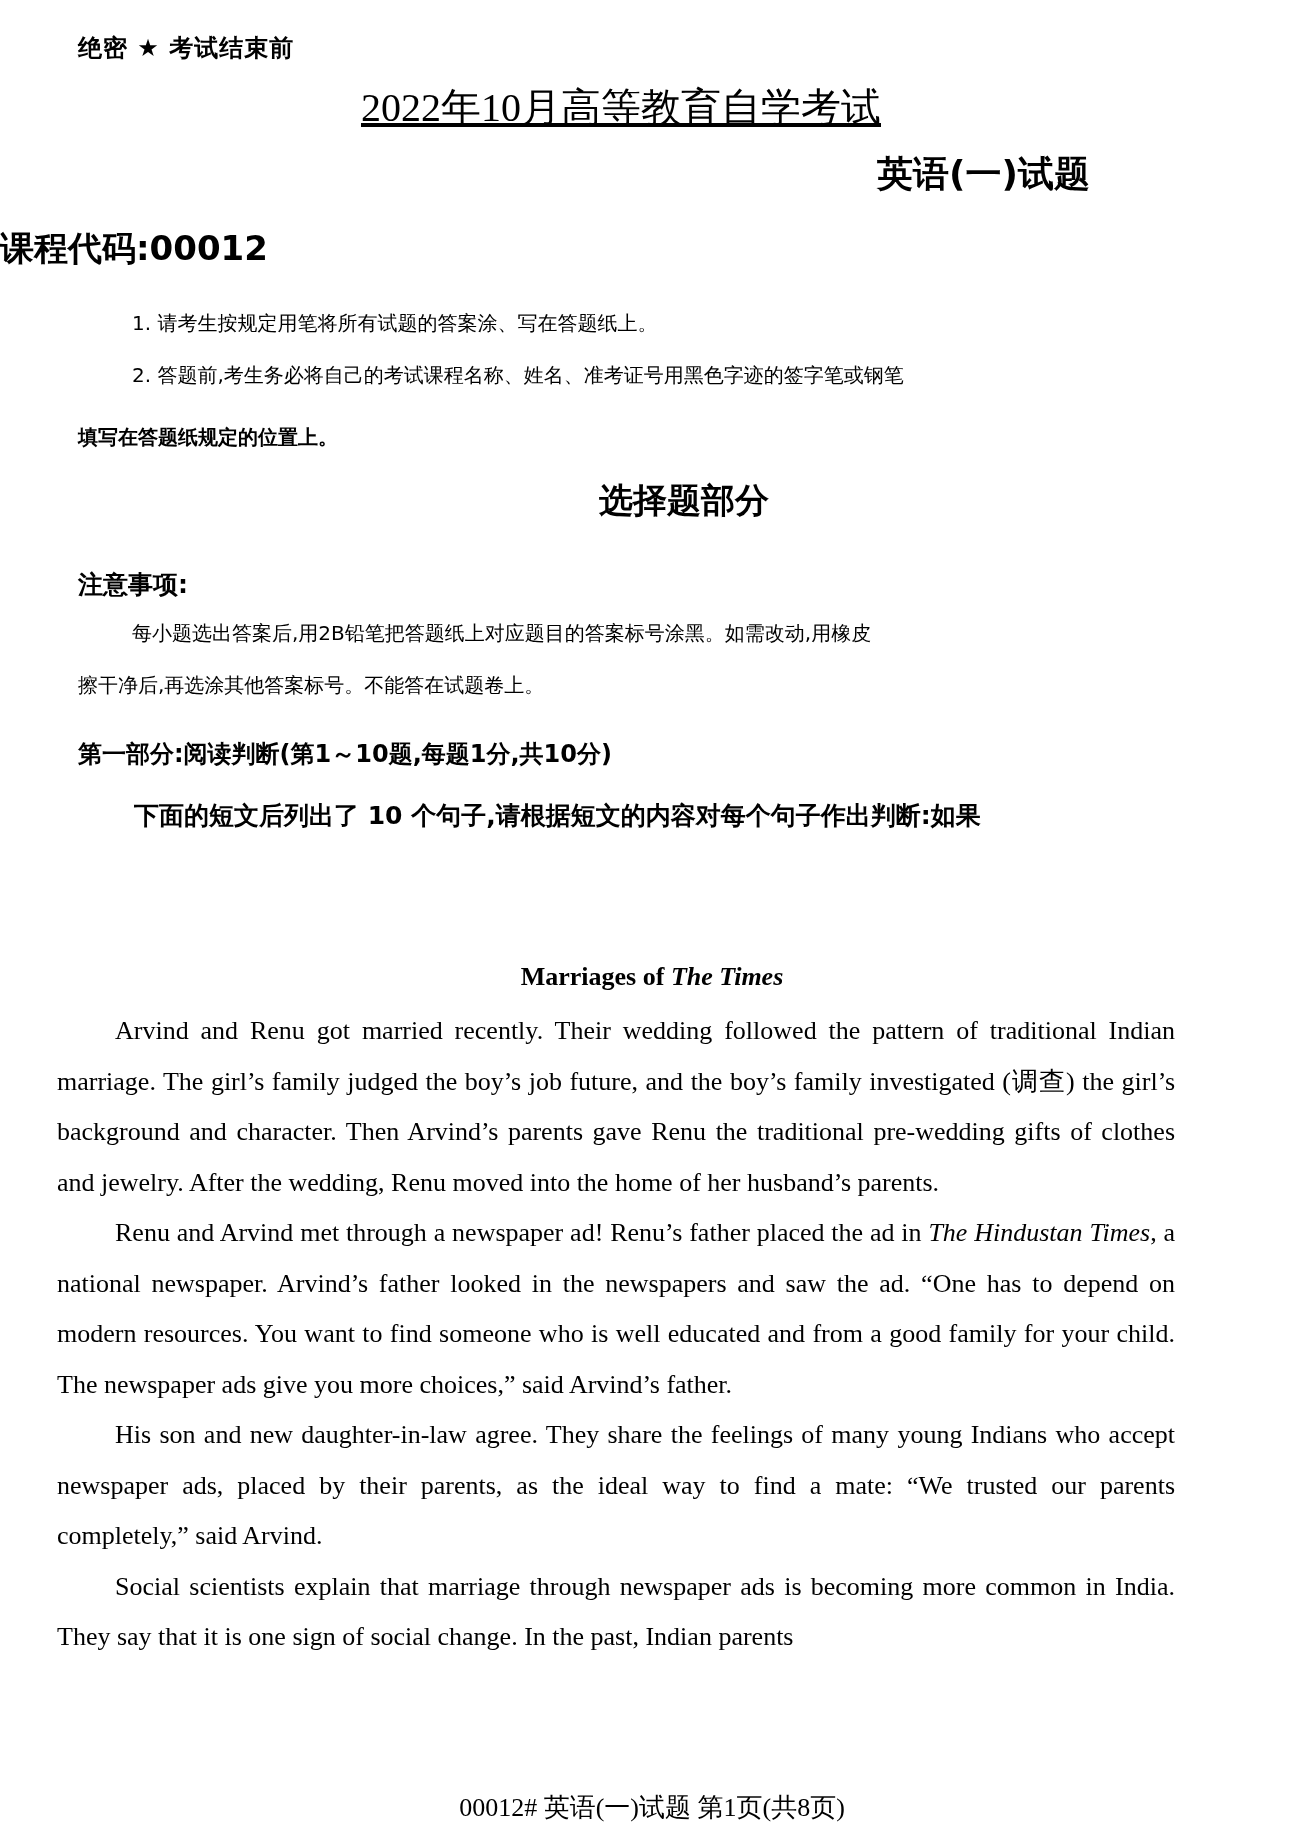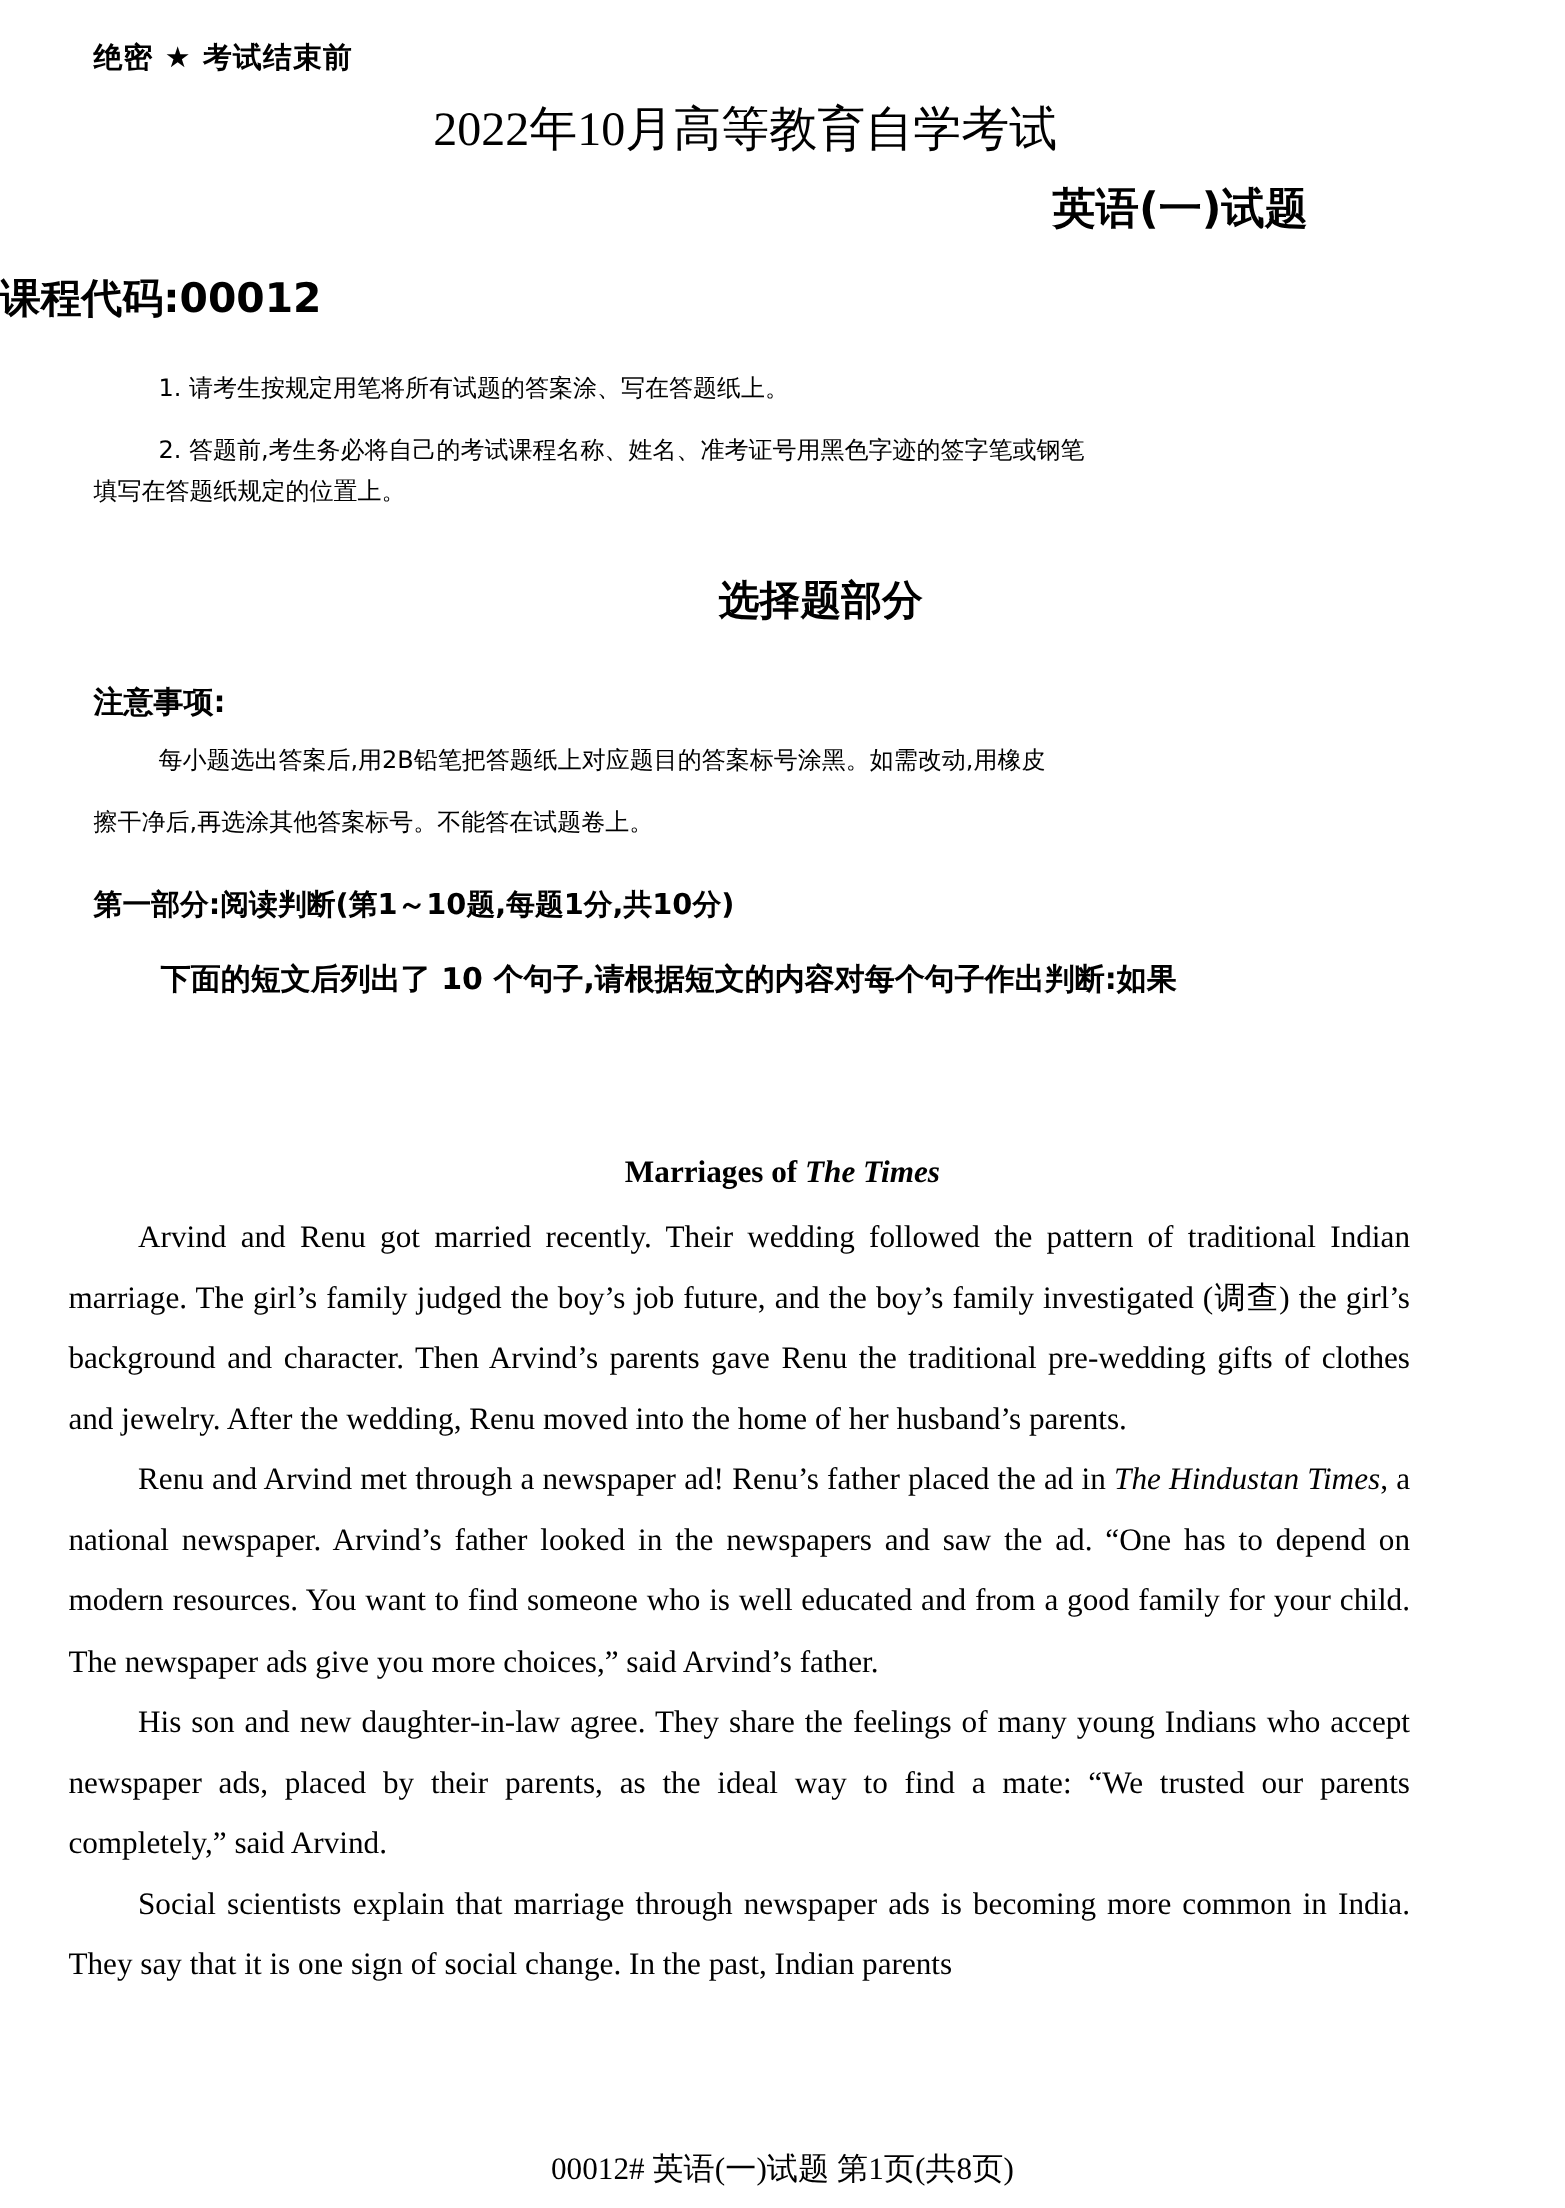--- a/index.html
+++ b/index.html
@@ -21,20 +21,21 @@
       left: 78px; top: 32px;
       font-size: 24px;
       font-weight: bold;
       letter-spacing: 1px;
     }
     .title-main {
       left: 0; width: 1242px; top: 80px;
       text-align: center;
       font-size: 40px;
       letter-spacing: 0px;
+      text-decoration: underline;
     }
     .title-sub {
       left: 0; width: 1090px; top: 150px;
       text-align: right;
       font-size: 36px;
       font-weight: bold;
     }
     .title-code {
       left: 0; width: 1304px; top: 226px;
       font-size: 34px;
@@ -95,21 +96,21 @@
 <body>
 
 <div class="abs secret cn-sans">绝密 ★ 考试结束前</div>
 
 <div class="abs title-main">2022年10月高等教育自学考试</div>
 <div class="abs title-sub cn-sans">英语(一)试题</div>
 <div class="abs title-code cn-sans">课程代码:00012</div>
 
 <div class="abs instr cn-sans line" style="left:132px; top:298px;">1. 请考生按规定用笔将所有试题的答案涂、写在答题纸上。</div>
 <div class="abs instr cn-sans line" style="left:132px; top:350px;">2. 答题前,考生务必将自己的考试课程名称、姓名、准考证号用黑色字迹的签字笔或钢笔</div>
-<div class="abs instr cn-sans line" style="left:78px; top:384px;">填写在答题纸规定的位置上。</div>
+<div class="abs instr cn-sans line" style="left:78px; top:412px;font-weight:bold;">填写在答题纸规定的位置上。</div>
 
 <div class="abs section-title cn-sans">选择题部分</div>
 
 <div class="abs note-label cn-sans">注意事项:</div>
 <div class="abs instr cn-sans line" style="left:132px; top:608px;">每小题选出答案后,用2B铅笔把答题纸上对应题目的答案标号涂黑。如需改动,用橡皮</div>
 <div class="abs instr cn-sans line" style="left:78px; top:660px;">擦干净后,再选涂其他答案标号。不能答在试题卷上。</div>
 
 <div class="abs part-title cn-sans line">第一部分:阅读判断(第1～10题,每题1分,共10分)</div>
 <div class="abs part-desc cn-sans">
   <div class="line" style="padding-left:56px;">下面的短文后列出了 10 个句子,请根据短文的内容对每个句子作出判断:如果</div>

